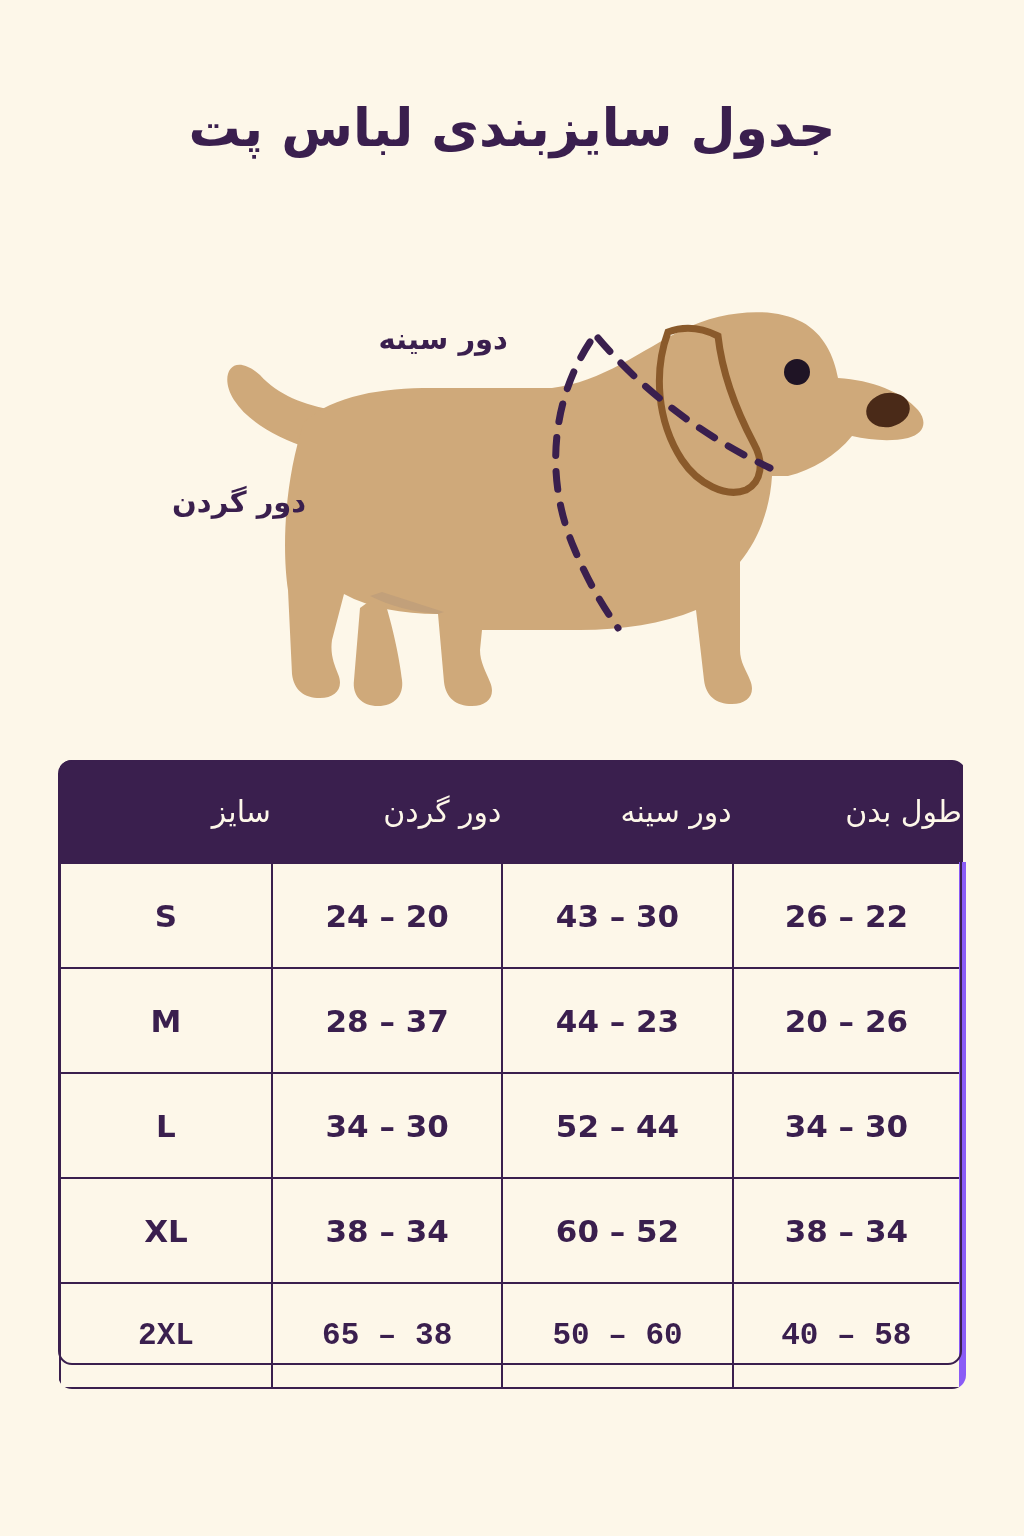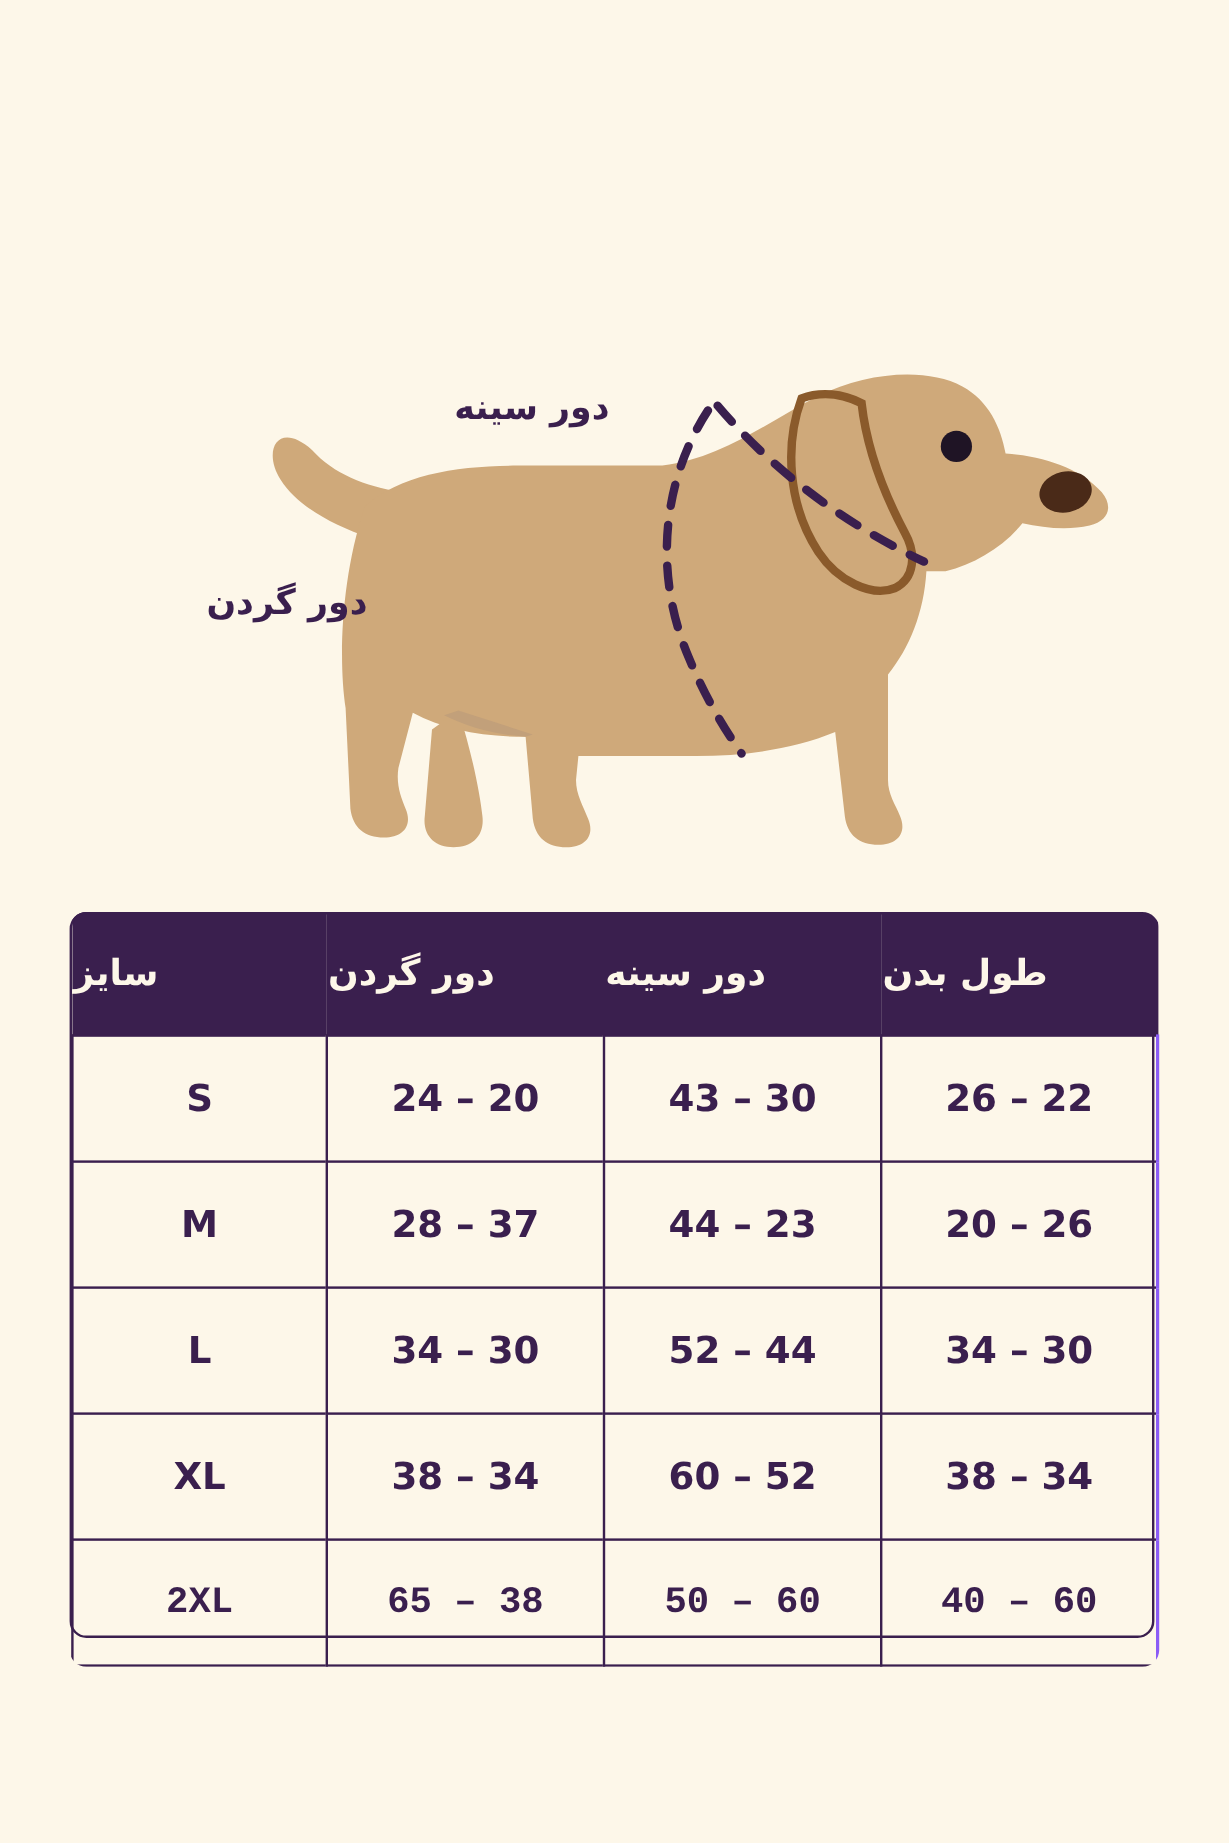--- a/index.html
+++ b/index.html
@@ -78,37 +78,37 @@
     border-collapse: collapse;
     border-radius: 14px;
     overflow: hidden;
     direction: rtl;
     table-layout: fixed;
   }
   table.size-table thead th {
     background: #3a1f4e;
     color: #fdf7e9;
     font-size: 30px;
-    font-weight: 700;
+    font-weight: 400;
     height: 100px;
-    text-align: left;
+    text-align: right;
     border: none;
   }
   table.size-table tbody td {
     background: #fdf7e9;
     color: #3a1f4e;
     font-size: 31px;
     font-weight: 700;
     height: 101px;
     text-align: center;
     border: 2px solid #3a1f4e;
     font-family: "DejaVu Sans", sans-serif;
   }
   table.size-table tbody tr td:first-child {
-    border-right: 4px solid #8b5cf6;
+    border-right: 8px solid #8b5cf6;
   }
   table.size-table tbody tr:last-child td {
     border-bottom: 2px solid #3a1f4e;
     font-family: Liberation Mono, monospace;
   }
   .tbl-outline {
     position: absolute;
     top: 760px;
     left: 58px;
     width: 904px;
@@ -118,20 +118,21 @@
     pointer-events: none;
     box-sizing: border-box;
   }
   .size-col { width: 210px; }
 </style>
 </head>
 <body>
 
 <div class="page">
 
+  <div class="title">جدول سایزبندی لباس پت</div>
 
   <div class="illustration">
     <svg width="860" height="540" viewBox="0 0 860 540" xmlns="http://www.w3.org/2000/svg">
 
       <path d="M178 165 C150 140 136 165 152 190 C166 212 196 228 226 238 L252 200 C222 195 196 185 178 165 Z" fill="#cfa97a"></path>
 
       <path d="M222 212
                C 252 185 300 178 350 178
                L 470 178
                C 520 172 560 140 600 120
@@ -211,21 +212,21 @@
           <td>30 – 34</td>
           <td class="size-col">L</td>
         </tr>
         <tr>
           <td>34 – 38</td>
           <td>52 – 60</td>
           <td>34 – 38</td>
           <td class="size-col">XL</td>
         </tr>
         <tr>
-          <td>60 – 40</td>
+          <td>58 – 40</td>
           <td>60 – 50</td>
           <td>38 – 65</td>
           <td class="size-col">2XL</td>
         </tr>
       </tbody>
     </table>
   </div>
   <div class="tbl-outline"></div>
 
 </div>

